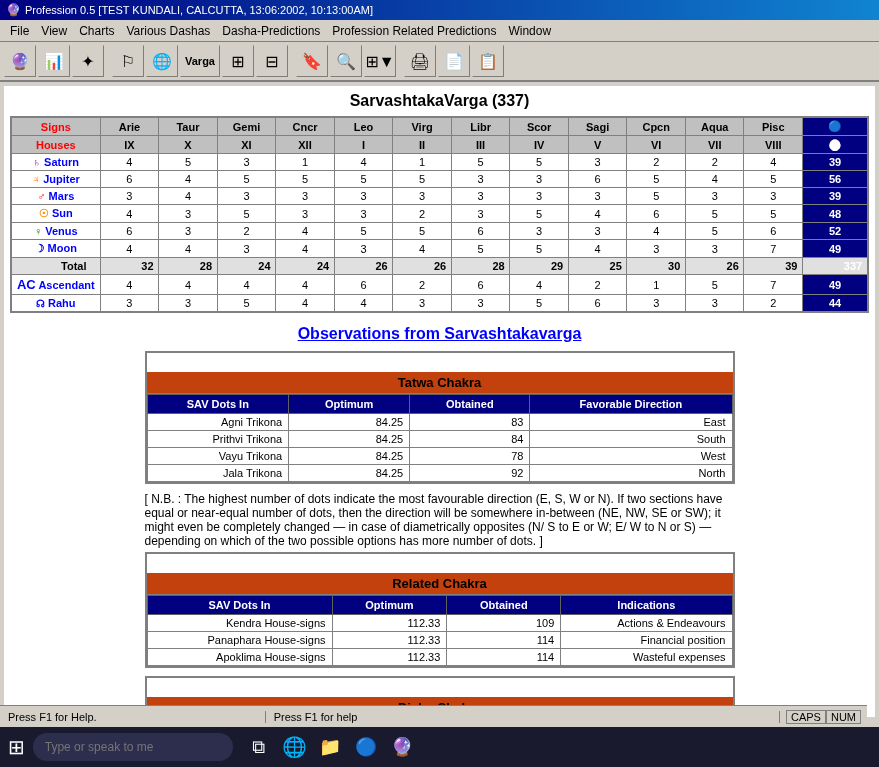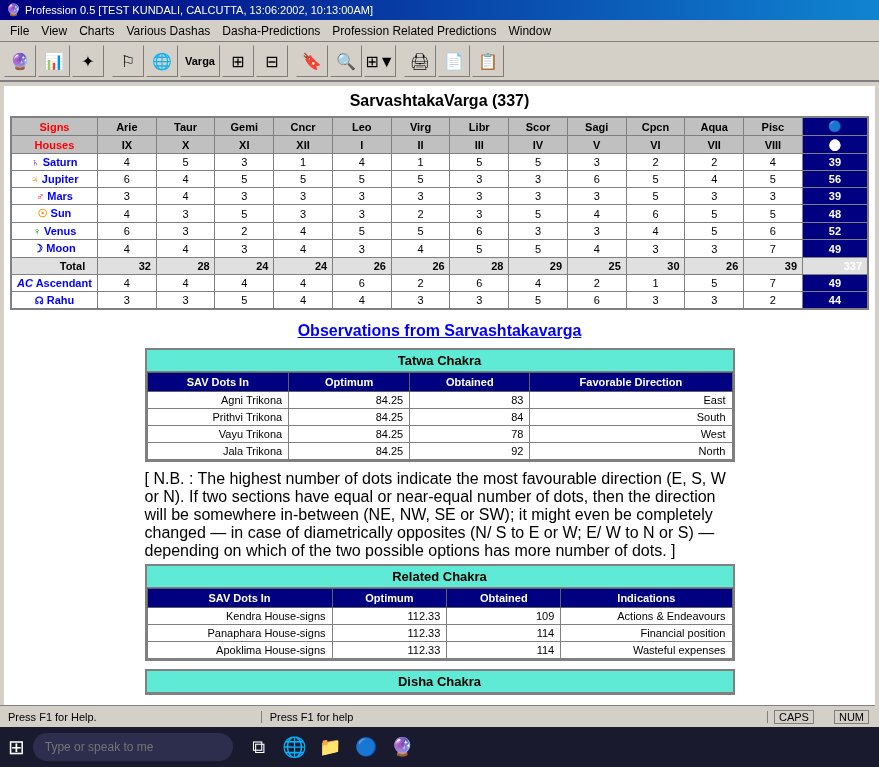--- a/index.html
+++ b/index.html
@@ -128,24 +128,25 @@
     
     
     .chakra-container {
       width: 590px;
       margin: 0 auto 8px auto;
       border: 2px solid #808080;
     }
     .chakra-title {
       text-align: center;
       font-weight: bold;
-      background: #5eead4;
+      background: #c2410c;
       padding: 3px;
       font-size: 13px;
       border-bottom: 1px solid #808080;
+      margin-top: 19px;
     }
     .chakra-table {
       width: 100%;
       border-collapse: collapse;
     }
     .chakra-table th {
       background: #000080;
       color: white;
       font-weight: bold;
       padding: 3px 16px;
@@ -154,55 +155,55 @@
       border: 1px solid #606060;
     }
     .chakra-table td {
       text-align: right;
       padding: 2px 6px;
       font-size: 11px;
       border: 1px solid #808080;
     }
     
     .note-text {
-      font-size: 16px;
+      font-size: 12px;
       color: #000;
       margin: 4px 0;
       width: 590px;
       margin-left: auto;
       margin-right: auto;
     }
     
     
     .status-bar {
       position: fixed;
       bottom: 40px;
       left: 0;
-      right: 4px;
+      right: 12px;
       height: 22px;
       background: #d4d0c8;
       border-top: 1px solid #808080;
       display: flex;
       align-items: center;
       font-size: 11px;
     }
     .status-left {
       padding: 0 8px;
       flex: 1;
       border-right: 1px solid #808080;
     }
     .status-center {
       padding: 0 8px;
       flex: 2;
       border-right: 1px solid #808080;
     }
     .status-right {
       padding: 0 6px;
       display: flex;
-      gap: 20px;
+      gap: 0;
     }
     .status-badge {
       border: 1px solid #808080;
       padding: 0 4px;
       background: #d4d0c8;
       font-size: 11px;
     }
     
     
     .taskbar {
@@ -445,21 +446,21 @@
           <td>28</td>
           <td>29</td>
           <td>25</td>
           <td>30</td>
           <td>26</td>
           <td>39</td>
         <td class="last-col">337</td>
       </tr>
 
       <tr>
-        <td class="planet-label"><span style="font-size:11px;font-style:italic;">AC</span> Ascendant</td>
+        <td class="planet-label"><span style="font-size:13px;">AC</span> Ascendant</td>
         <td>4</td>
           <td>4</td>
           <td>4</td>
           <td>4</td>
           <td>6</td>
           <td>2</td>
           <td>6</td>
           <td>4</td>
           <td>2</td>
           <td>1</td>

